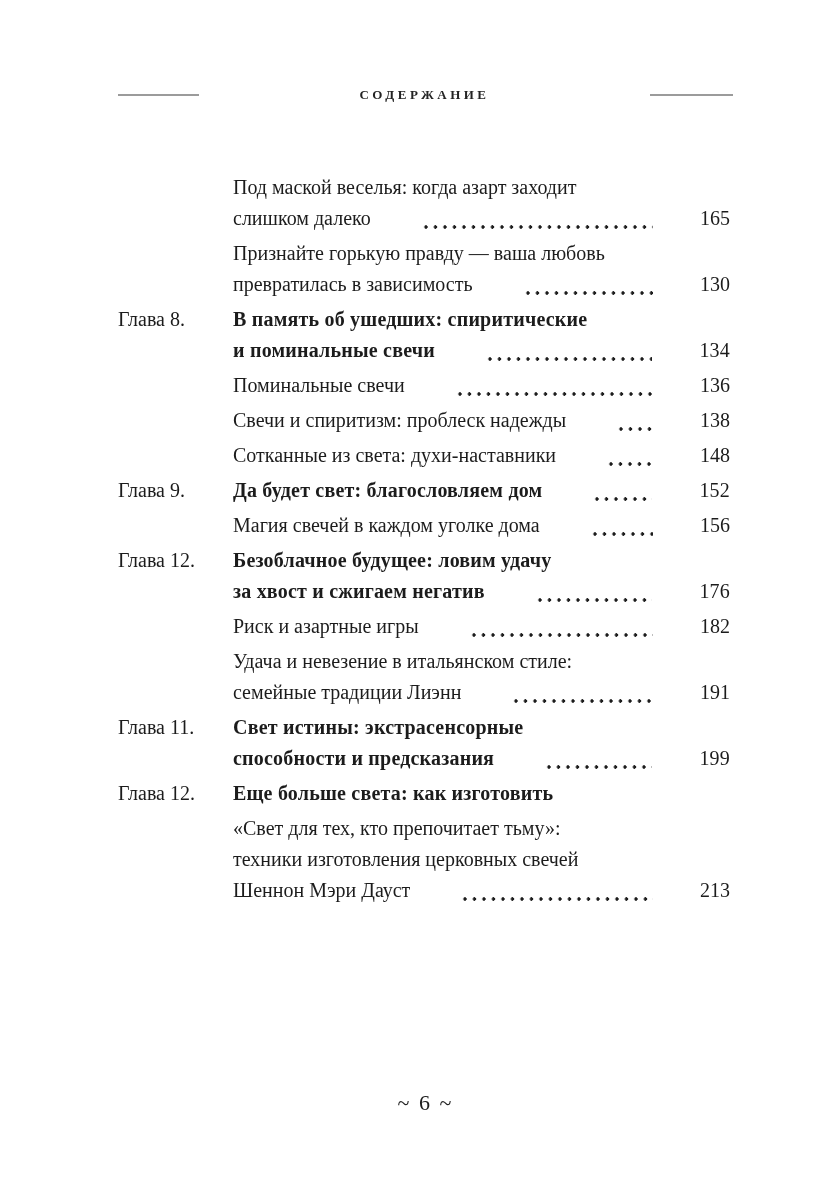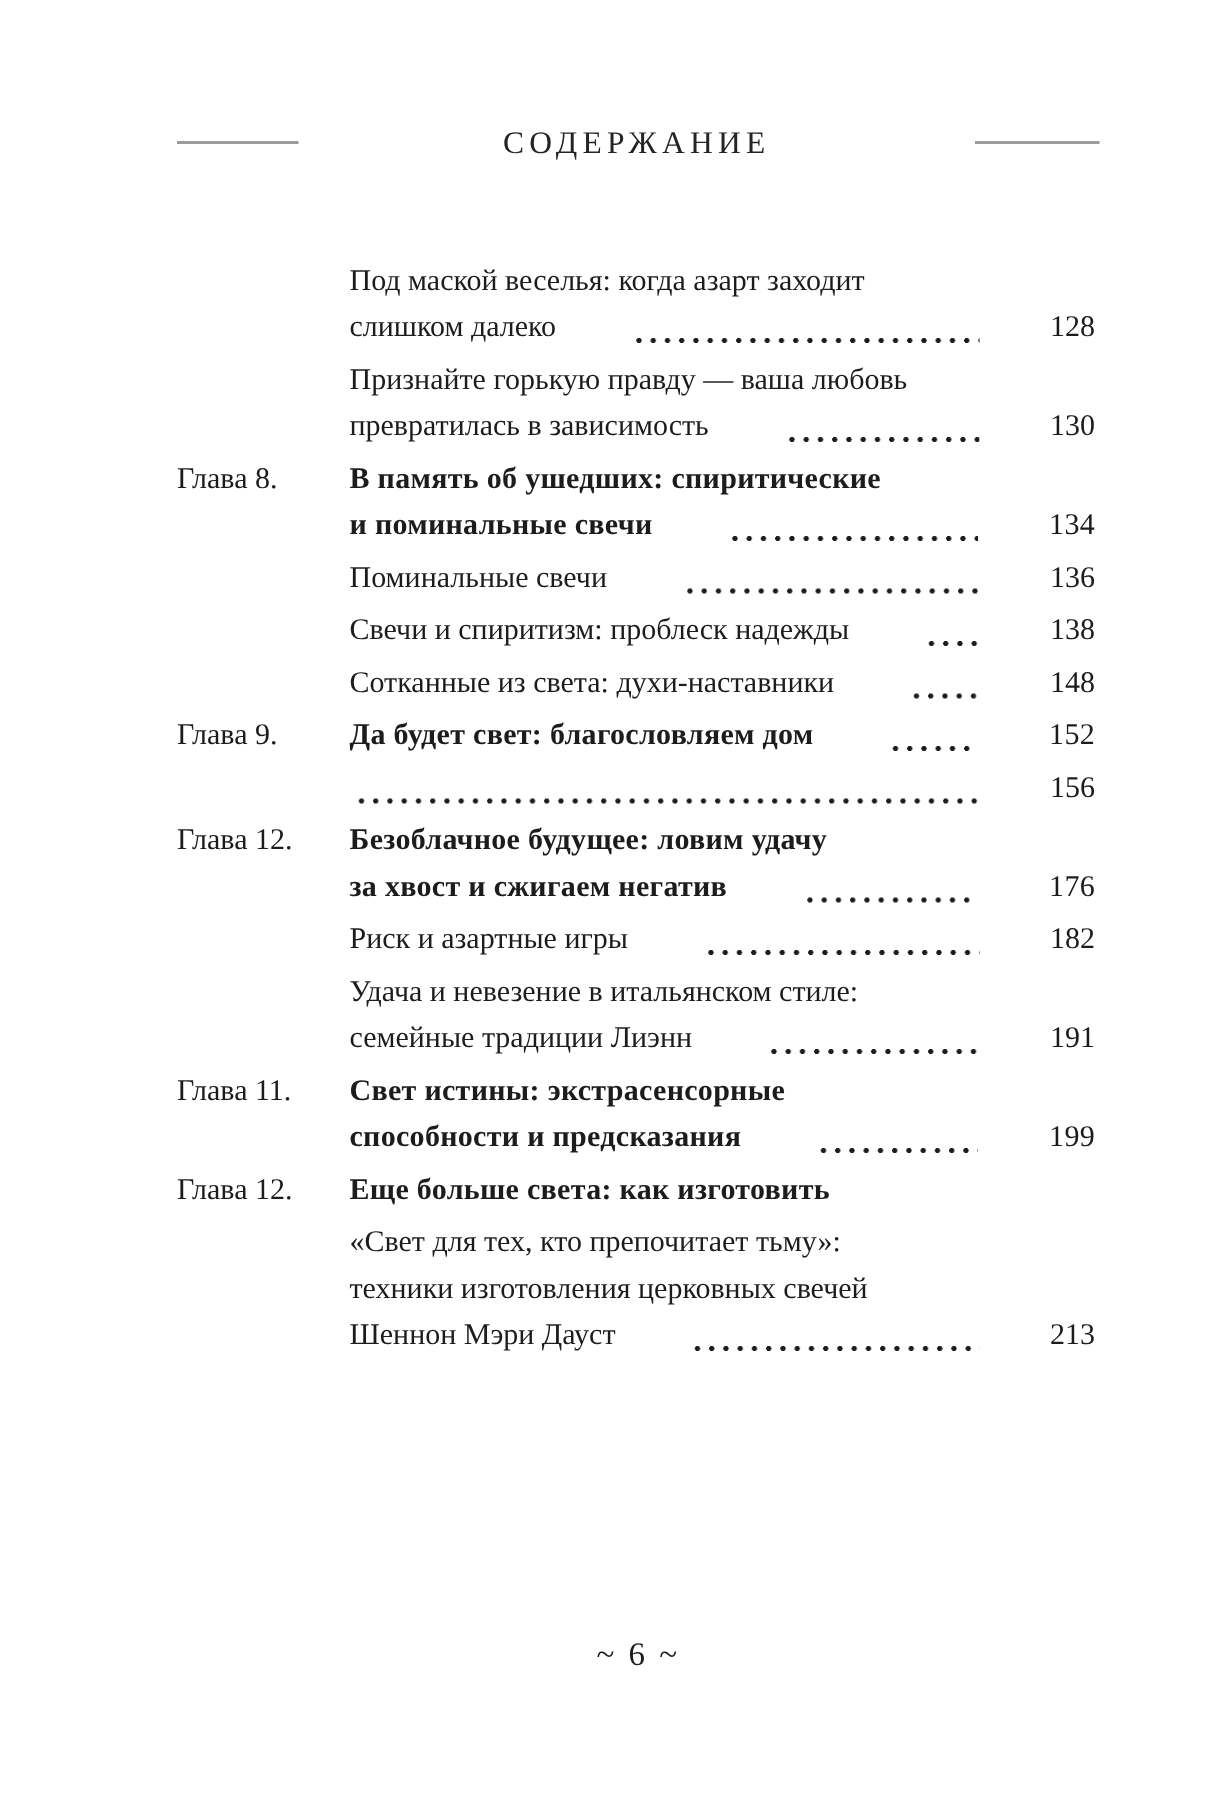--- a/index.html
+++ b/index.html
@@ -27,22 +27,22 @@
     display:flex;align-items:center;
   }
   .rule{
     height:2px;background:var(--rule);flex:none;
   }
   .rule-left{width:81px;}
   .rule-right{width:83px;}
   .toc-title{
     flex:1;
     text-align:center;
-    font-size:21px;
-    font-weight:400;
+    font-size:13px;
+    font-weight:700;
     letter-spacing:3.5px;
     color:#242424;
   }
   
   .toc{
     position:absolute;
     top:172px;left:233px;width:497px;
   }
   .entry{
     position:relative;
@@ -103,21 +103,21 @@
   </header>
 
   <main class="toc">
       <div class="entry">
 
       <div class="entry-body">
         <div class="line">Под маской веселья: когда азарт заходит</div>
           <div class="line last">
           <span class="line-text">слишком далеко</span>
           <span class="dots"></span>
-          <span class="pagenum">128</span>
+          <span class="pagenum">165</span>
         </div>
       </div>
     </div>
       <div class="entry">
 
       <div class="entry-body">
         <div class="line">Признайте горькую правду — ваша любовь</div>
           <div class="line last">
           <span class="line-text">превратилась в зависимость</span>
           <span class="dots"></span>
@@ -173,20 +173,21 @@
           <span class="line-text">Да будет свет: благословляем дом</span>
           <span class="dots"></span>
           <span class="pagenum">152</span>
         </div>
       </div>
     </div>
       <div class="entry">
 
       <div class="entry-body">
         <div class="line last">
+          <span class="line-text">Магия свечей в каждом уголке дома</span>
           <span class="dots"></span>
           <span class="pagenum">156</span>
         </div>
       </div>
     </div>
       <div class="entry bold chapter-start">
       <span class="chapter-label">Глава 12.</span>
       <div class="entry-body">
         <div class="line">Безоблачное будущее: ловим удачу</div>
           <div class="line last">

